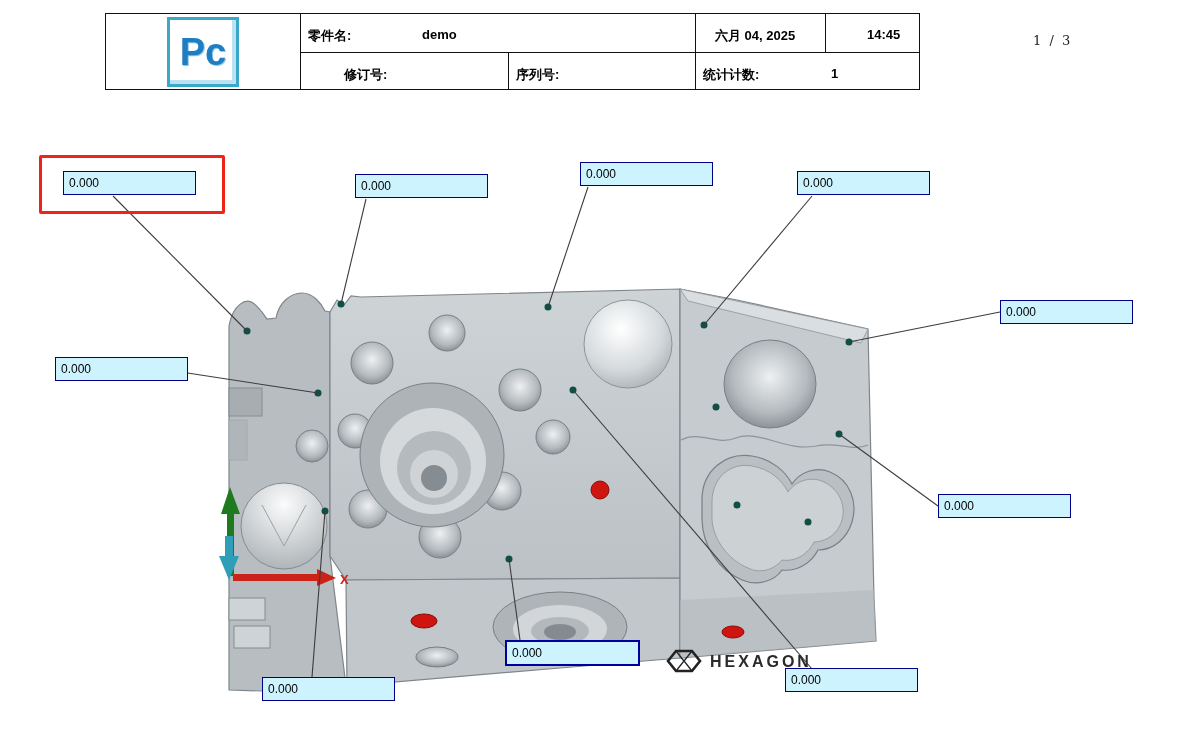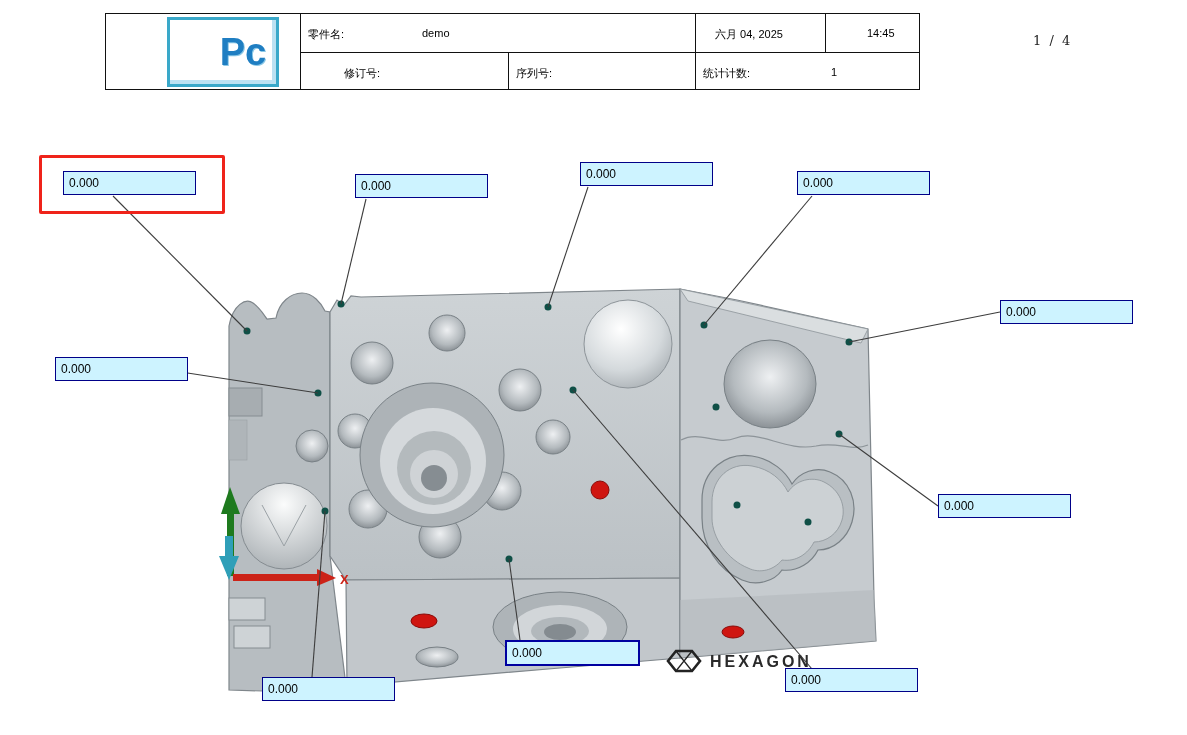--- a/index.html
+++ b/index.html
@@ -1,24 +1,24 @@
 <!DOCTYPE html>
 <html><head>
 <meta charset="utf-8">
 <style>
   html,body{margin:0;padding:0;background:#fff;font-family:"Liberation Sans",sans-serif;}
   .report{position:relative;width:1187px;height:735px;background:#ffffff;overflow:hidden;}
 
   
   .hdr-outer{position:absolute;left:105px;top:13px;width:813px;height:75px;border:1px solid #111;}
   .vline,.hline{position:absolute;background:#111;}
-  .hdr-text{position:absolute;font-size:11px;font-weight:normal;color:#000;white-space:nowrap;}
+  .hdr-text{position:absolute;font-size:13px;font-weight:bold;color:#000;white-space:nowrap;}
   .pc-logo{position:absolute;left:167px;top:17px;width:66px;height:64px;border:3px solid #3aa8c9;
            background:#fff;display:flex;align-items:center;justify-content:center;
-           box-shadow:inset -4px -4px 0 rgba(144,205,233,0.6);padding-left:40px;}
+           box-shadow:inset -4px -4px 0 rgba(144,205,233,0.6);}
   .pc-logo span{font-size:38px;font-weight:bold;color:#1f7ec2;line-height:1;
                 text-shadow:1px 1px 0 #8cc8e6;}
   .page-ind{position:absolute;left:1033px;top:33px;font-family:"DejaVu Serif",serif;
             font-size:13px;color:#222;letter-spacing:2px;}
 
   
   .mlabel{position:absolute;width:126px;height:22px;background:#cdf3ff;border:1px solid #000088;
           font-size:12px;line-height:22px;padding-left:5px;color:#000;z-index:5;}
   .mlabel.thick{border:2px solid #0000a0;}
   .selection-box{position:absolute;left:39px;top:155px;width:180px;height:53px;
@@ -194,21 +194,21 @@
     <div class="hdr-text" style="left:308px;top:27px;">零件名:</div>
     <div class="hdr-text" style="left:422px;top:27px;">demo</div>
     <div class="hdr-text" style="left:715px;top:27px;">六月 04, 2025</div>
     <div class="hdr-text" style="left:867px;top:27px;">14:45</div>
     <div class="hdr-text" style="left:308px;top:66px;margin-left:36px;">修订号:</div>
     <div class="hdr-text" style="left:516px;top:66px;">序列号:</div>
     <div class="hdr-text" style="left:703px;top:66px;">统计计数:</div>
     <div class="hdr-text" style="left:831px;top:66px;">1</div>
   </div>
 
-  <div class="page-ind">1 / 4</div>
+  <div class="page-ind">1 / 3</div>
 
   <div class="selection-box"></div>
 
   <div class="mlabel" style="left:63px;top:171px;">0.000</div>
   <div class="mlabel" style="left:355px;top:174px;">0.000</div>
   <div class="mlabel" style="left:580px;top:162px;">0.000</div>
   <div class="mlabel" style="left:797px;top:171px;">0.000</div>
   <div class="mlabel" style="left:1000px;top:300px;">0.000</div>
   <div class="mlabel" style="left:55px;top:357px;">0.000</div>
   <div class="mlabel" style="left:938px;top:494px;">0.000</div>

